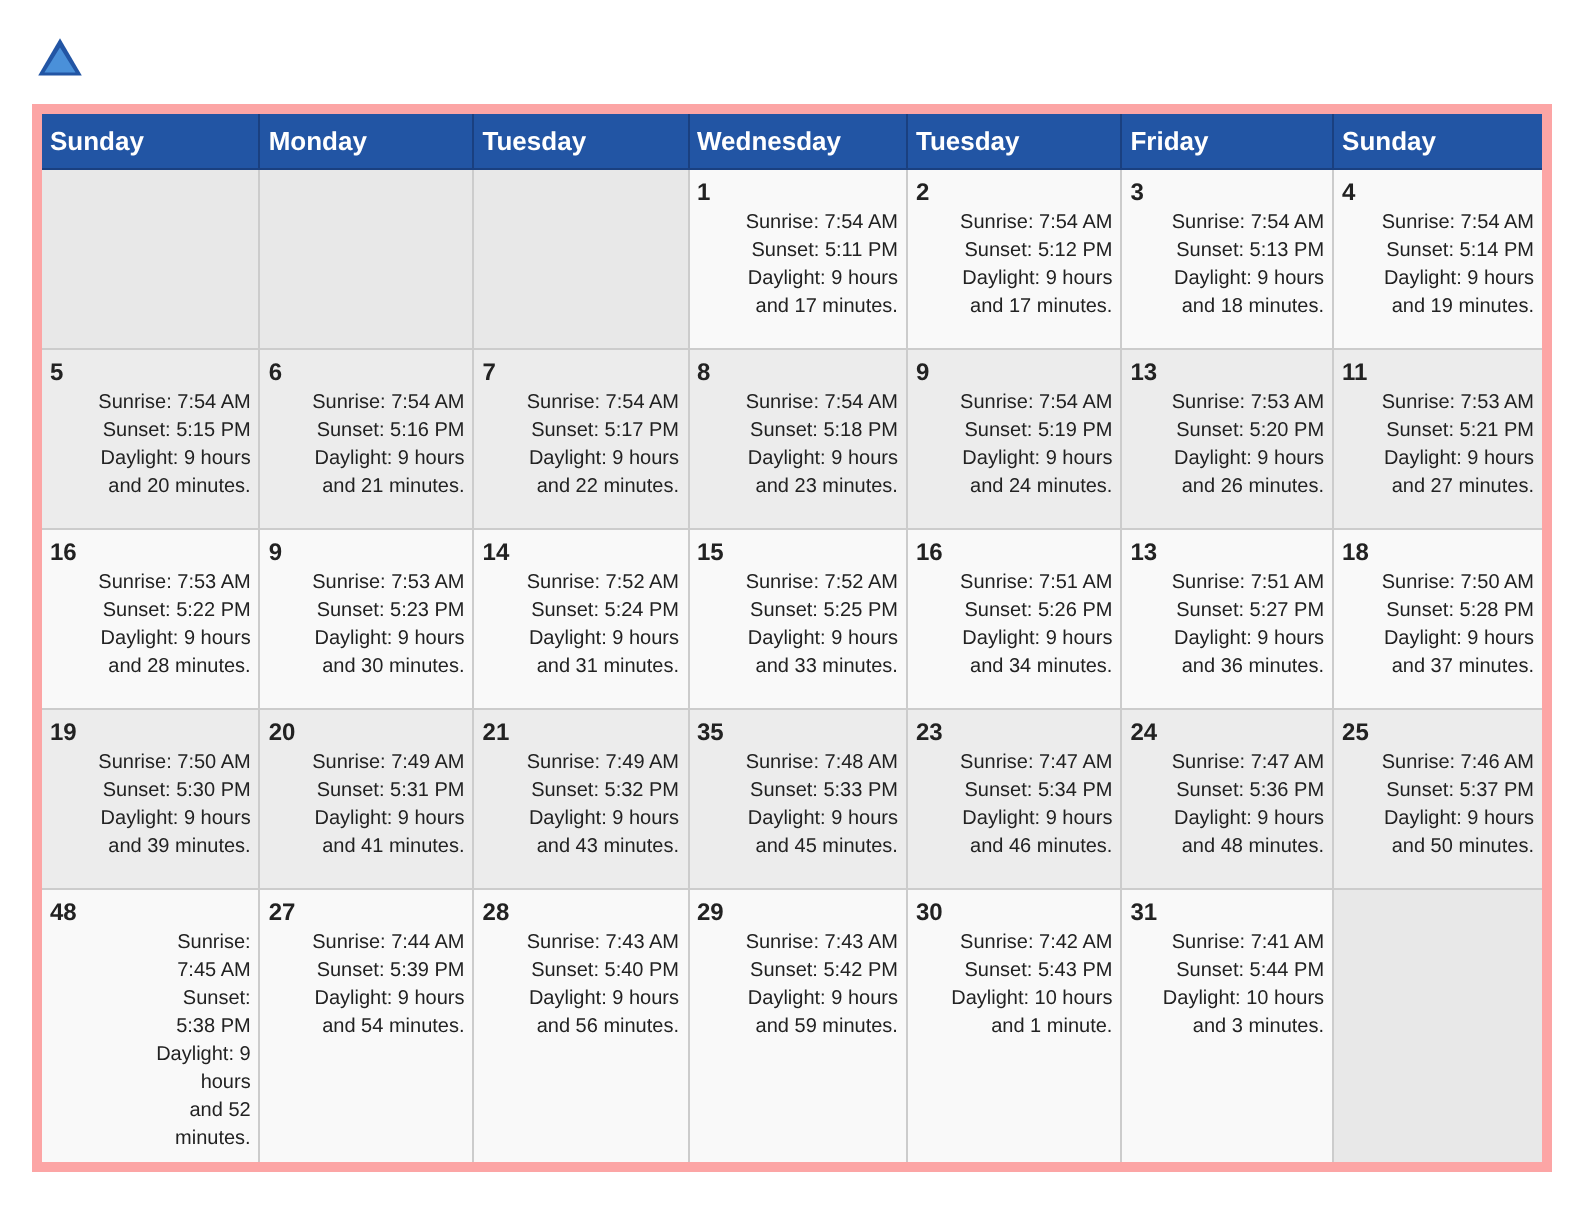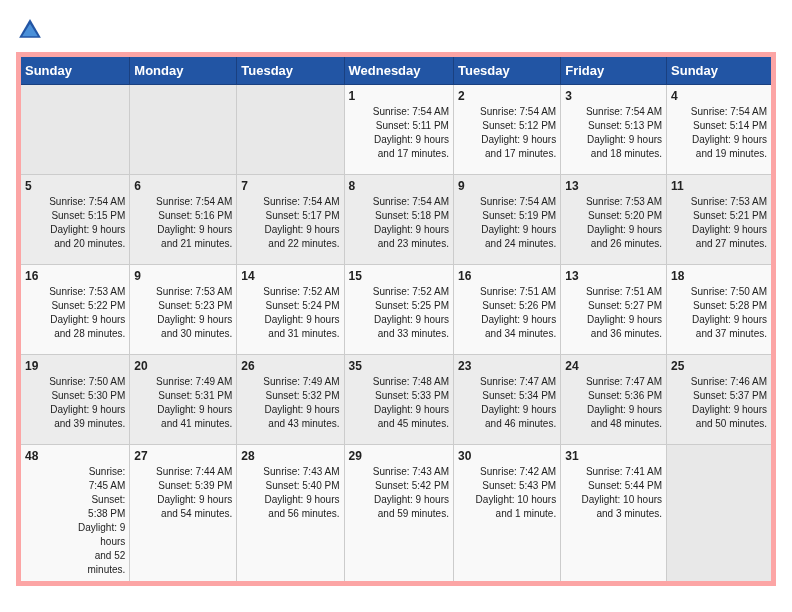--- a/index.html
+++ b/index.html
@@ -258,21 +258,21 @@
 and 39 minutes.</div>
         </td>
         <td>
           <div class="day-num">20</div>
           <div class="day-info" style="white-space: pre-line;">Sunrise: 7:49 AM
 Sunset: 5:31 PM
 Daylight: 9 hours
 and 41 minutes.</div>
         </td>
         <td>
-          <div class="day-num">26</div>
+          <div class="day-num">21</div>
           <div class="day-info" style="white-space: pre-line;">Sunrise: 7:49 AM
 Sunset: 5:32 PM
 Daylight: 9 hours
 and 43 minutes.</div>
         </td>
         <td>
           <div class="day-num">35</div>
           <div class="day-info" style="white-space: pre-line;">Sunrise: 7:48 AM
 Sunset: 5:33 PM
 Daylight: 9 hours

